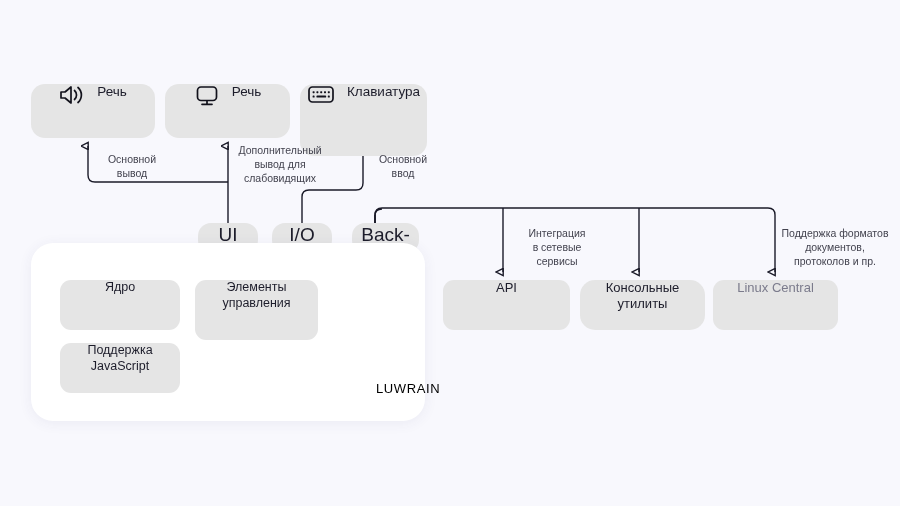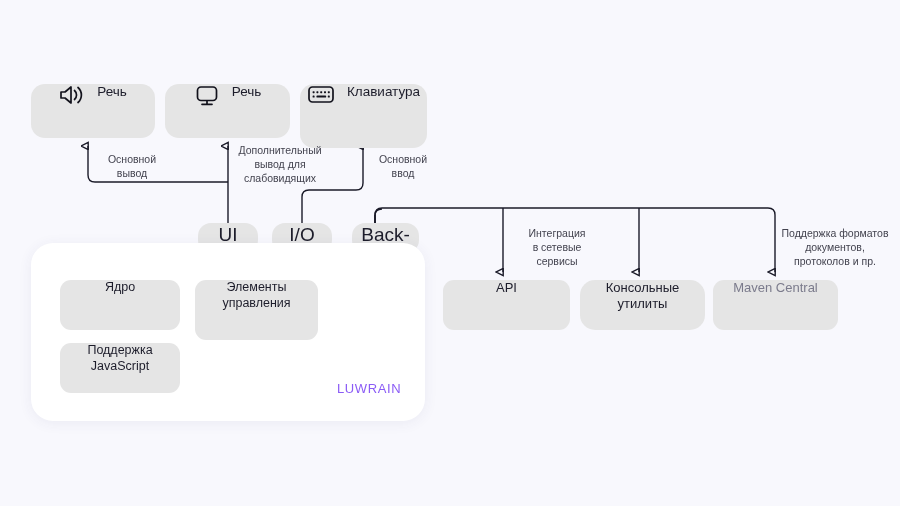--- a/index.html
+++ b/index.html
@@ -33,22 +33,23 @@
 
   .card{
     position:absolute;
     background:#ffffff;
     border-radius:22px;
     box-shadow:0 2px 14px rgba(60,60,110,.07);
   }
   .card-title{
     position:absolute;
     font-size:13px;
-    color:#8b5cf6;
+    color:#000000;
     letter-spacing:.6px;
+    margin-left:39px;
   }
 
   .edge-label{
     position:absolute;
     font-size:10.5px;
     color:#43434f;
     text-align:center;
     line-height:1.35;
     white-space:pre-line;
   }
@@ -110,21 +111,21 @@
     <span class="icon">
       <svg width="26" height="24" viewBox="0 0 26 24">
         <rect x="3.5" y="3" width="19" height="13.5" rx="3.5" fill="none" stroke="#12121c" stroke-width="1.7"></rect>
         <line x1="13" y1="16.5" x2="13" y2="20" stroke="#12121c" stroke-width="1.7"></line>
         <line x1="8" y1="20.3" x2="18" y2="20.3" stroke="#12121c" stroke-width="1.7" stroke-linecap="round"></line>
       </svg>
     </span>
     <span class="lbl">Речь</span>
   </div>
 
-  <div class="node io" style="left:300px;top:84px;width:127px;height:64px;">
+  <div class="node io" style="left:300px;top:84px;width:127px;height:72px;">
     <span class="icon">
       <svg width="28" height="21" viewBox="0 0 28 21">
         <rect x="2" y="3" width="24" height="15" rx="3.4" fill="none" stroke="#12121c" stroke-width="1.7"></rect>
         <g fill="#12121c">
           <rect x="5.6" y="7.2" width="2" height="2" rx="0.6"></rect>
           <rect x="9.4" y="7.2" width="2" height="2" rx="0.6"></rect>
           <rect x="13.2" y="7.2" width="2" height="2" rx="0.6"></rect>
           <rect x="17" y="7.2" width="2" height="2" rx="0.6"></rect>
           <rect x="20.8" y="7.2" width="2" height="2" rx="0.6"></rect>
           <rect x="5.6" y="11.6" width="2" height="2" rx="0.6"></rect>
@@ -162,21 +163,21 @@
 протоколов и пр.</div>
 
   <div class="node svc" style="left:443px;top:280px;width:127px;height:50px;">
     <span>API</span>
   </div>
   <div class="node svc" style="left:580px;top:280px;width:125px;height:50px;border-radius:15px;">
     <span class="lbl" style="white-space:pre-line;">Консольные
 утилиты</span>
   </div>
   <div class="node svc" style="left:713px;top:280px;width:125px;height:50px;">
-    <span class="muted">Maven Central</span>
+    <span class="muted">Linux Central</span>
   </div>
 
   <div class="card" style="left:31px;top:243px;width:394px;height:178px;"></div>
 
   <div class="node inner" style="left:60px;top:280px;width:120px;height:50px;">
     <span class="lbl" style="white-space:pre-line;">Ядро</span>
   </div>
   <div class="node inner" style="left:195px;top:280px;width:123px;height:60px;">
     <span class="lbl" style="white-space:pre-line;">Элементы
 управления</span>

